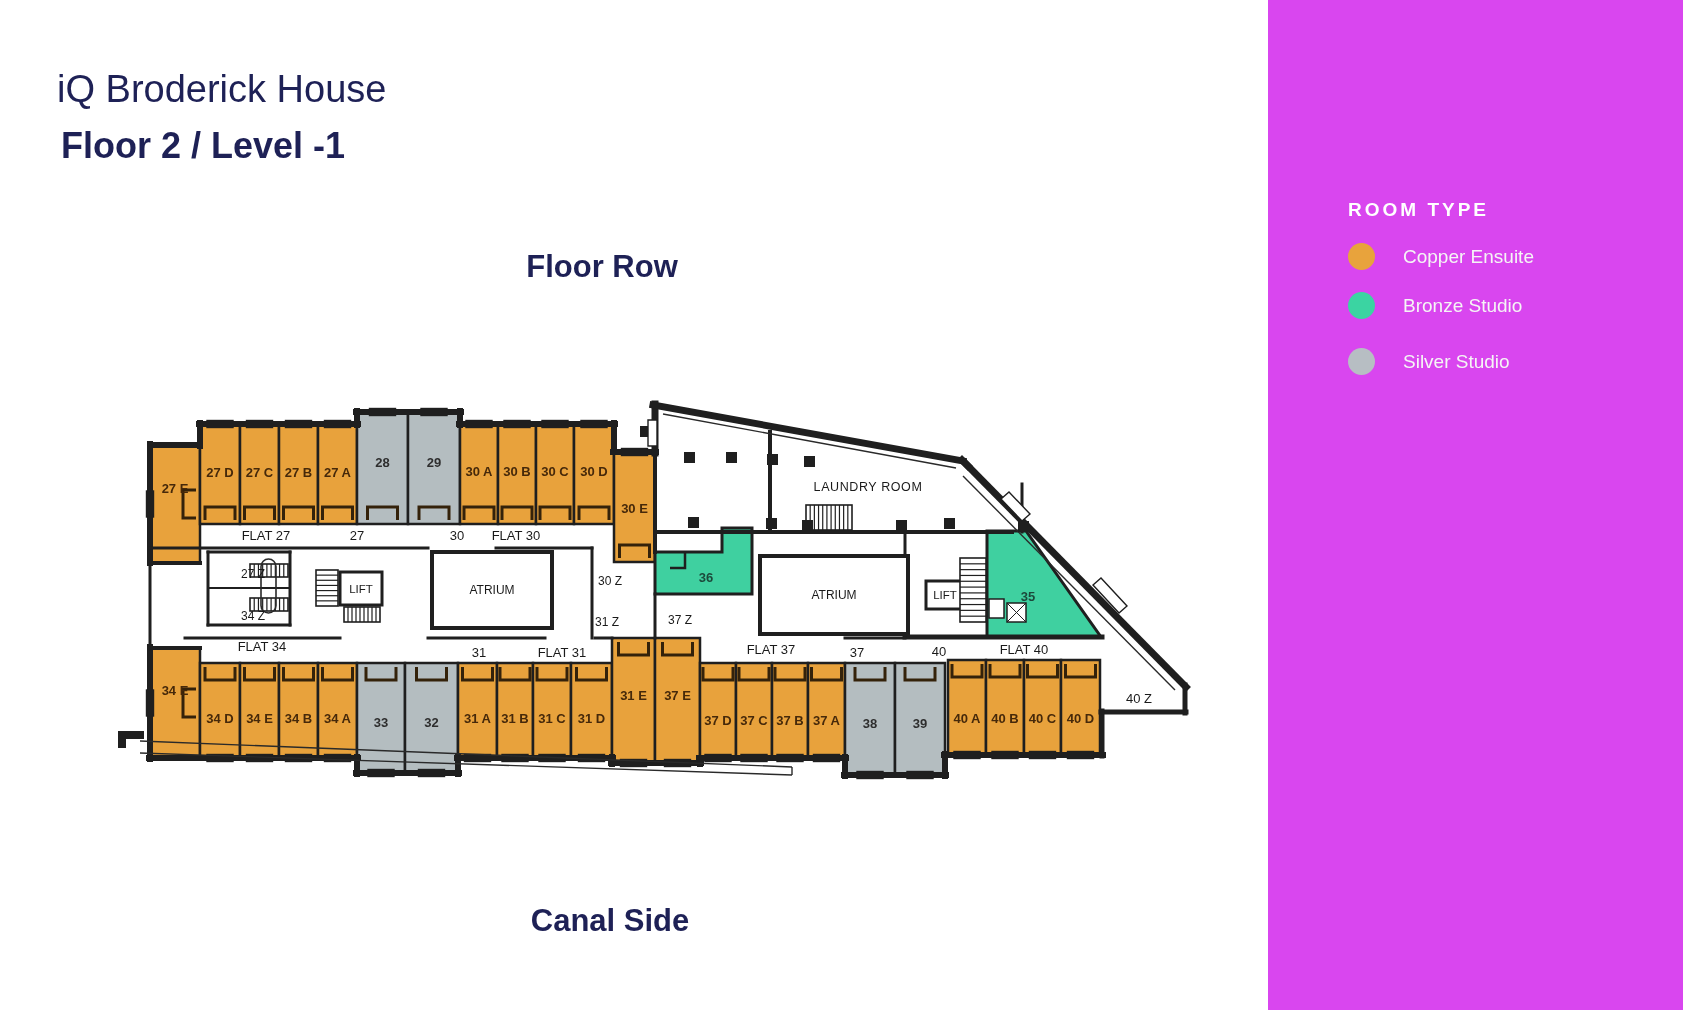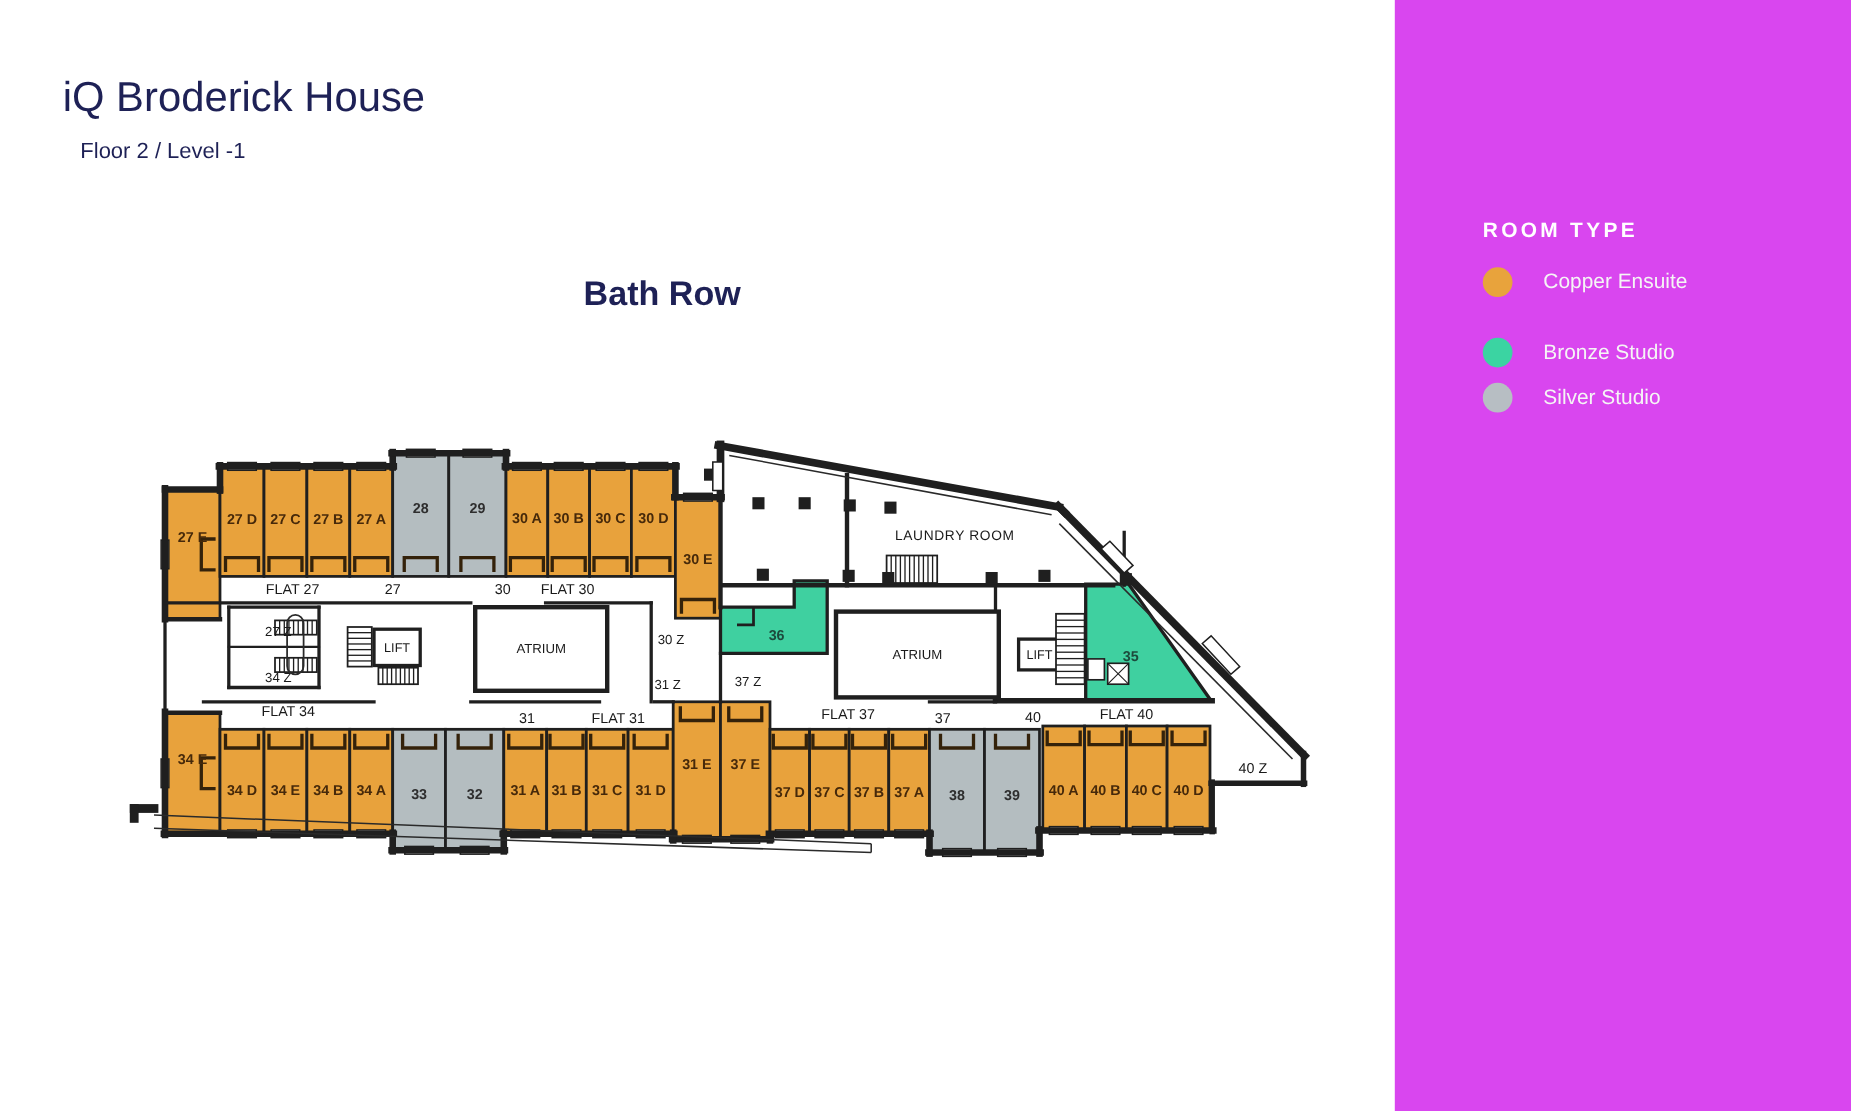--- a/index.html
+++ b/index.html
@@ -1,43 +1,44 @@
 <!DOCTYPE html>
 <html><head>
 <meta charset="utf-8">
 <style>
   html,body{margin:0;padding:0;background:#fff;}
   .stage{position:relative;width:1683px;height:1010px;background:#ffffff;overflow:hidden;
          font-family:"Liberation Sans",sans-serif;}
   .titleblock{position:absolute;left:57px;top:68px;color:#1E2156;}
   .title1{font-size:38px;font-weight:500;margin:0 0 14px 0;}
-  .title2{font-size:20px;font-weight:400;margin:16px;}
+  .title2{font-size:36px;font-weight:700;margin:4px;}
   .street{position:absolute;color:#1E2156;font-weight:700;font-size:31px;width:260px;text-align:center;}
   .street-top{left:472px;top:249px;}
   .street-bottom{left:480px;top:903px;}
   #plan{position:absolute;left:0;top:0;}
   .sidebar{position:absolute;left:1268px;top:0;bottom:0;width:415px;background:#2F3140;}
   .legend-heading{position:absolute;left:80px;top:199px;color:#ffffff;font-size:19px;
                   font-weight:700;letter-spacing:3px;margin:0;}
   .legend-item{position:absolute;left:80px;display:flex;align-items:center;gap:28px;
                color:#F5F5F5;font-size:19px;}
-  .li-0{top:243px}.li-1{top:307px}.li-2{top:348px}
+  .li-0{top:243px}.li-1{top:292px}.li-2{top:348px}
   .dot{width:27px;height:27px;border-radius:50%;flex:0 0 auto;}
 </style>
 </head>
 <body>
 
 <div class="stage">
 
   <div class="titleblock">
     <p class="title1">iQ Broderick House</p>
     <p class="title2">Floor 2 / Level -1</p>
   </div>
 
-  <div class="street street-top">Bath Row</div>
+  <div class="street street-top">Floor Row</div>
+  <div class="street street-bottom">Canal Side</div>
 
   <svg id="plan" width="1683" height="1010" viewBox="0 0 1683 1010">
       <rect x="150" y="445" width="50" height="118" fill="#E8A23C" stroke="#1F1F1F" stroke-width="2.5"></rect>
       <path d="M196,490 L183,490 L183,518 L196,518" fill="none" stroke="#34220A" stroke-width="3"></path>
       <rect x="146.5" y="491" width="7" height="26" fill="#fff" stroke="#1F1F1F" stroke-width="1.4"></rect>
       <text x="175" y="492.5" text-anchor="middle" font-size="13" font-weight="600" fill="#46290A" font-family="&quot;Liberation Sans&quot;,sans-serif">27 E</text>
       <rect x="200" y="424" width="40" height="100" fill="#E8A23C" stroke="#1F1F1F" stroke-width="2.5"></rect>
       <path d="M205,520 L205,507 L235,507 L235,520" fill="none" stroke="#34220A" stroke-width="3"></path>
       <rect x="207" y="420.5" width="26" height="7" fill="#fff" stroke="#1F1F1F" stroke-width="1.4"></rect>
       <text x="220" y="476.5" text-anchor="middle" font-size="13" font-weight="600" fill="#46290A" font-family="&quot;Liberation Sans&quot;,sans-serif">27 D</text>

